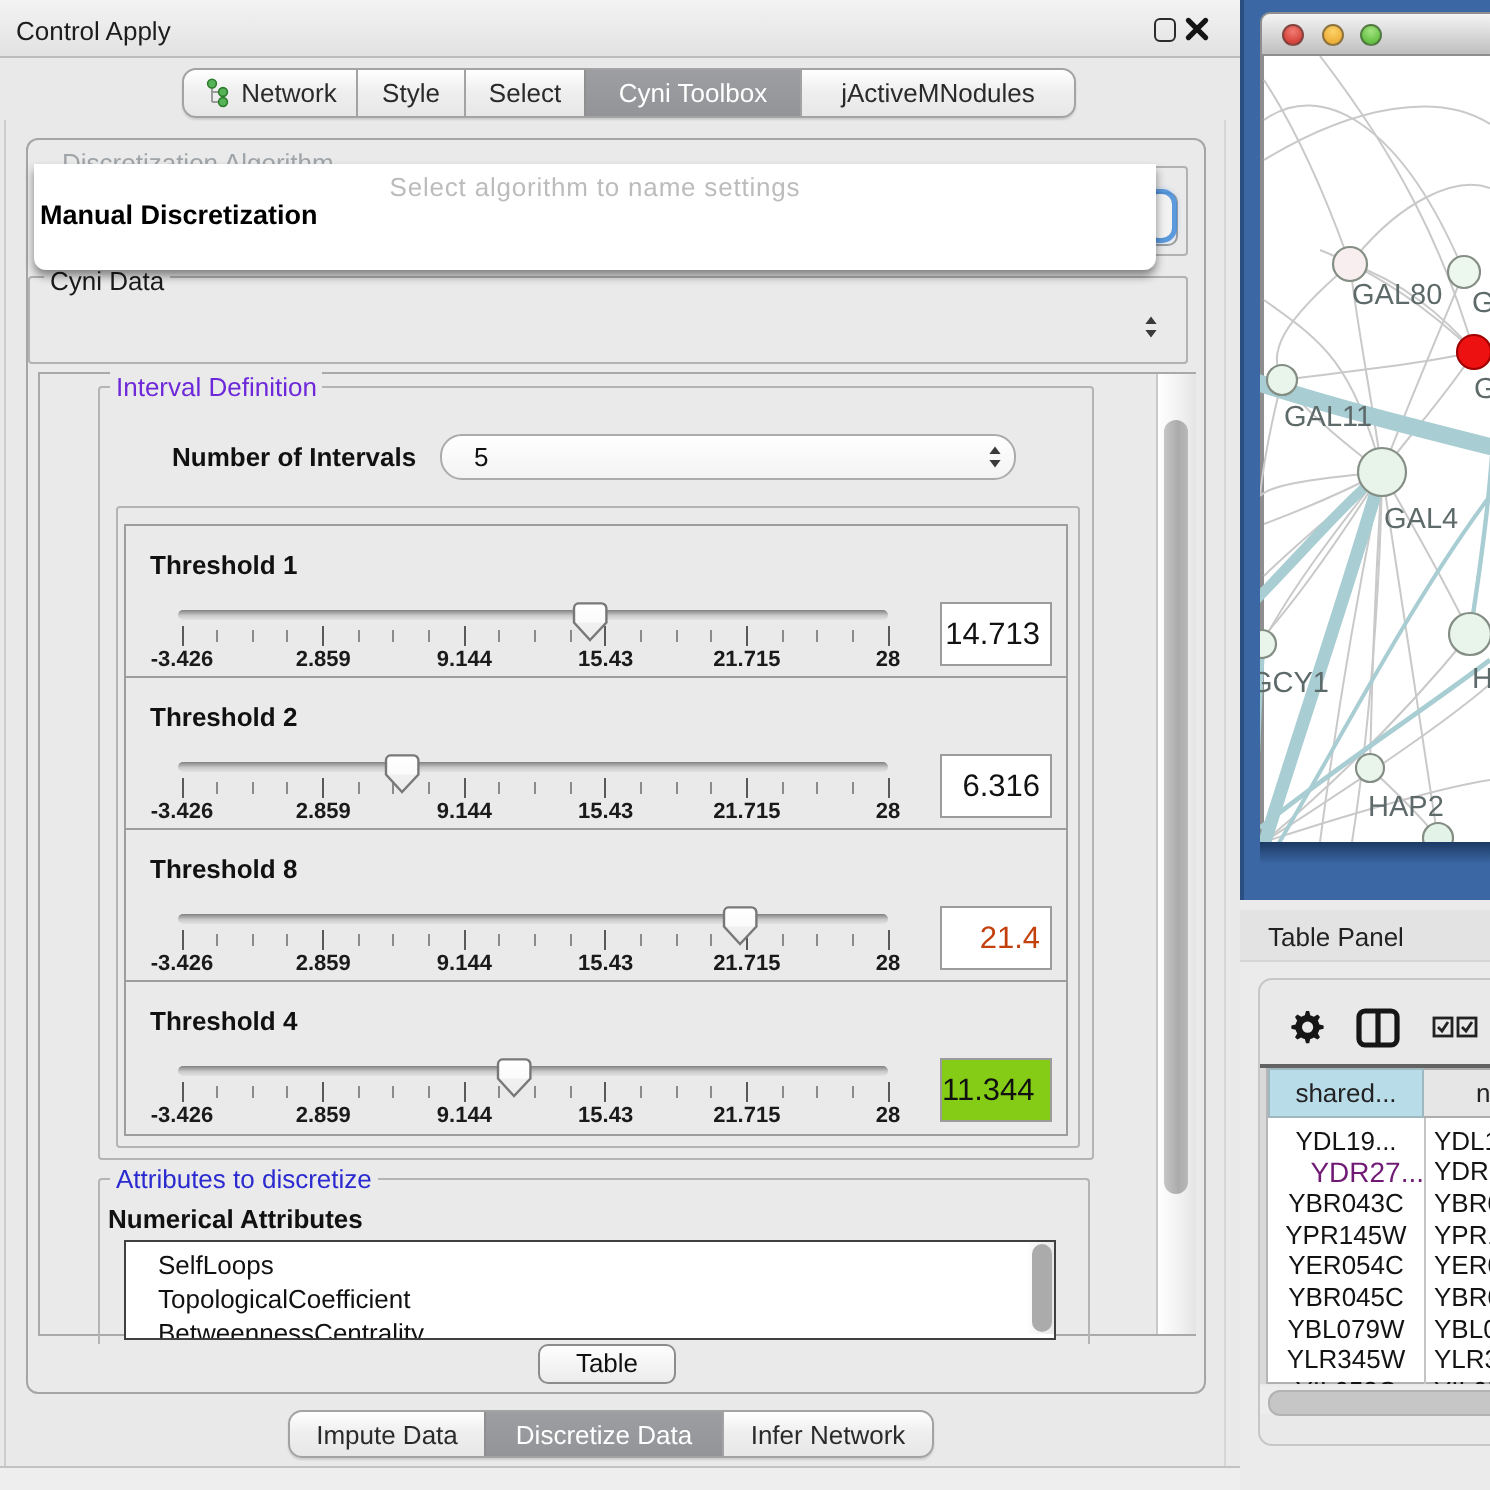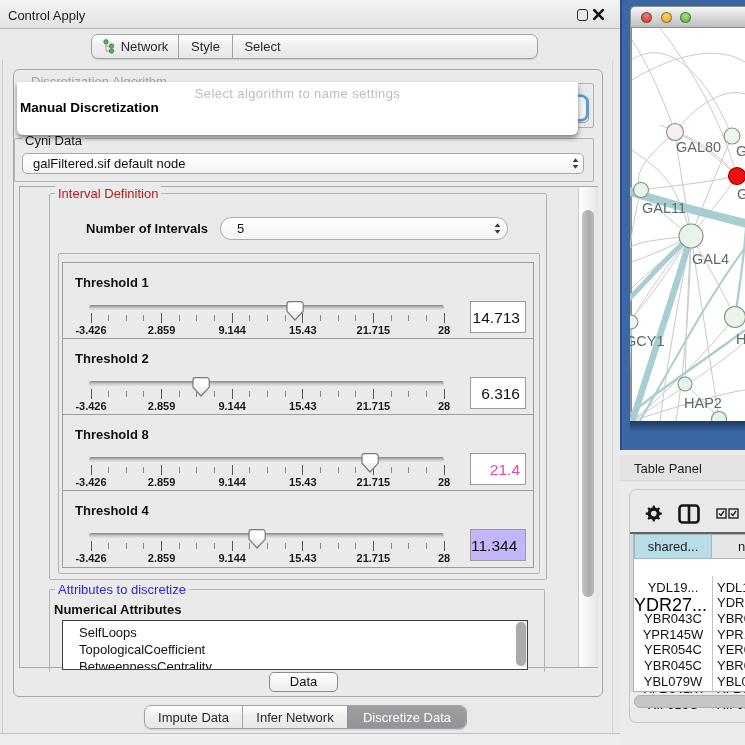--- a/index.html
+++ b/index.html
@@ -23,40 +23,41 @@
             <line x1="4" y1="3" x2="4" y2="12"></line>
             <line x1="4" y1="7" x2="9" y2="7"></line>
             <line x1="4" y1="12" x2="9" y2="12"></line>
           </g>
           <circle cx="4" cy="2.8" r="2.2" fill="#57b357" stroke="#2e7d2e" stroke-width="0.8"></circle>
           <circle cx="9.5" cy="7" r="2.2" fill="#57b357" stroke="#2e7d2e" stroke-width="0.8"></circle>
           <circle cx="9.5" cy="12" r="2.2" fill="#57b357" stroke="#2e7d2e" stroke-width="0.8"></circle>
         </svg>Network</div>
       <div style="width:54px;height:100%;border-left:1px solid #a3a3a3;box-sizing:border-box;display:flex;align-items:center;justify-content:center;font-size:13px;color:#2a2a2a;white-space:nowrap;">Style</div>
       <div style="width:60px;height:100%;border-left:1px solid #a3a3a3;box-sizing:border-box;display:flex;align-items:center;justify-content:center;font-size:13px;color:#2a2a2a;white-space:nowrap;">Select</div>
+      <div style="width:108px;height:100%;background:linear-gradient(#9c9ea1,#929497);border-left:1px solid #8f8f8f;box-sizing:border-box;display:flex;align-items:center;justify-content:center;font-size:13px;color:#fff;white-space:nowrap;">Cyni Toolbox</div>
+      <div style="width:137px;height:100%;border-left:1px solid #a3a3a3;box-sizing:border-box;display:flex;align-items:center;justify-content:center;font-size:13px;color:#2a2a2a;white-space:nowrap;">jActiveMNodules</div>
     </div>
 <div style="position:absolute;left:13px;top:69px;width:588px;height:626px;border:1px solid #a5a5a5;border-radius:6px;background:#eaeaea;"></div>
 <div style="position:absolute;left:2px;top:60px;width:1px;height:673px;background:#cccccc;"></div>
 <div style="position:absolute;left:612px;top:60px;width:1px;height:673px;background:#d6d6d6;"></div>
 <div style="position:absolute;left:20px;top:83px;width:572px;height:43px;border:1px solid #b2b2b2;border-radius:2px;"></div>
 <div style="position:absolute;left:28px;top:74px;background:#eaeaea;padding:0 3px;font-size:13px;color:#9fa4a8;">Discretization Algorithm</div>
 <div style="position:absolute;left:27px;top:96px;width:560px;height:25px;border:1px solid #9e9e9e;border-radius:5px;background:linear-gradient(#ffffff,#f2f2f2);"></div>
 <div style="position:absolute;left:574px;top:97px;width:12px;height:22px;border-radius:5px;background:#f2f2f2;box-shadow:0 0 0 2.5px rgba(72,142,217,0.85),0 0 3px 2px rgba(72,142,217,0.4);"></div>
 <div style="position:absolute;left:14px;top:138px;width:578px;height:42px;border:1px solid #b2b2b2;border-radius:2px;"></div>
 <div style="position:absolute;left:22px;top:132.5px;background:#eaeaea;padding:0 3px;font-size:13px;color:#1a1a1a;">Cyni Data</div>
-<div style="position:absolute;left:22px;top:153px;width:562px;height:21px;border:1px solid #a9a9a9;border-radius:5px;background:linear-gradient(#ffffff,#f4f4f4);box-sizing:border-box;font-size:13px;color:#111;line-height:19px;padding-left:10px;">galFiltered.sif default node</div>
 <svg style="position:absolute;left:572px;top:158px" width="7" height="11" viewBox="0 0 7 11">
       <path d="M3.5,0.2 L6.3,4 L0.7,4 z" fill="#3a3a3a"></path>
       <path d="M3.5,10.8 L6.3,7 L0.7,7 z" fill="#3a3a3a"></path>
     </svg>
 <div style="position:absolute;left:19px;top:186px;width:579px;height:482px;border:1px solid #a9a9a9;background:#eaeaea;box-sizing:border-box;"></div>
 <div style="position:absolute;left:578px;top:187px;width:19px;height:480px;background:linear-gradient(90deg,#ffffff,#eeeeee 70%,#e4e4e4);border-left:1px solid #c9c9c9;"></div>
 <div style="position:absolute;left:582px;top:210px;width:12px;height:387px;border-radius:6px;background:linear-gradient(90deg,#c6c6c6,#ababab 60%,#b8b8b8);"></div>
 <div style="position:absolute;left:49px;top:193px;width:496px;height:385px;border:1px solid #b4b4b4;border-radius:2px;"></div>
-<div style="position:absolute;left:55px;top:186px;background:#eaeaea;padding:0 3px;font-size:13px;color:#b91c1c;">Interval Definition</div>
+<div style="position:absolute;left:55px;top:186px;background:#eaeaea;padding:0 3px;font-size:13px;color:#6d28d9;">Interval Definition</div>
 <div style="position:absolute;left:86px;top:221px;font-size:13px;font-weight:bold;color:#111;">Number of Intervals</div>
 <div style="position:absolute;left:220px;top:217px;width:288px;height:23px;border:1px solid #ababab;border-radius:11px;background:linear-gradient(#ffffff,#f3f3f3);box-sizing:border-box;font-size:13px;color:#111;line-height:21px;padding-left:16px;">5</div>
 <svg style="position:absolute;left:494px;top:223px" width="7" height="11" viewBox="0 0 7 11">
       <path d="M3.5,0.2 L6.3,4 L0.7,4 z" fill="#3a3a3a"></path>
       <path d="M3.5,10.8 L6.3,7 L0.7,7 z" fill="#3a3a3a"></path>
     </svg>
 <div style="position:absolute;left:58px;top:253px;width:480px;height:319px;border:1px solid #b4b4b4;border-radius:2px;"></div>
 <div style="position:absolute;left:62px;top:262px;width:470px;height:76px;border:1px solid #9d9d9d;background:#eaeaea;"></div>
     <div style="position:absolute;left:75px;top:275px;font-weight:bold;font-size:13px;color:#111;">Threshold 1</div>
     <div style="position:absolute;left:89px;top:305px;width:355px;height:5px;border-radius:3px;background:linear-gradient(#818181,#c9c9c9 55%,#e3e3e3);"></div>
@@ -151,21 +152,21 @@
     <div style="position:absolute;left:202.2px;top:476px;width:60px;text-align:center;font-size:11px;font-weight:bold;color:#1a1a1a;">9.144</div>
     <div style="position:absolute;left:302.3px;top:465px;width:1px;height:9.5px;background:#5a5a5a;"></div>
     <div style="position:absolute;left:272.8px;top:476px;width:60px;text-align:center;font-size:11px;font-weight:bold;color:#1a1a1a;">15.43</div>
     <div style="position:absolute;left:372.9px;top:465px;width:1px;height:9.5px;background:#5a5a5a;"></div>
     <div style="position:absolute;left:343.4px;top:476px;width:60px;text-align:center;font-size:11px;font-weight:bold;color:#1a1a1a;">21.715</div>
     <div style="position:absolute;left:443.5px;top:465px;width:1px;height:9.5px;background:#5a5a5a;"></div>
     <div style="position:absolute;left:414.0px;top:476px;width:60px;text-align:center;font-size:11px;font-weight:bold;color:#1a1a1a;">28</div>
     <svg style="position:absolute;left:361.1px;top:453px" width="18" height="20" viewBox="0 0 18 20">
       <path d="M3.2,0.7 h11.6 a2.4,2.4 0 0 1 2.4,2.4 v7.2 L9,19 L1,10.3 v-7.2 a2.4,2.4 0 0 1 2.2,-2.4 z" fill="url(#thg)" stroke="#787878" stroke-width="1.2"></path>
     </svg>
-    <div style="position:absolute;left:470px;top:453px;width:56px;height:32px;border:1px solid #9b9b9b;background:#fff;font-size:15.5px;color:#ec4899;text-align:right;line-height:31px;padding-right:5px;box-sizing:border-box;">21.4</div>
+    <div style="position:absolute;left:470px;top:453px;width:56px;height:32px;border:1px solid #9b9b9b;background:#fff;font-size:15.5px;color:#c2410c;text-align:right;line-height:31px;padding-right:5px;box-sizing:border-box;">21.4</div>
 <div style="position:absolute;left:62px;top:490px;width:470px;height:76px;border:1px solid #9d9d9d;background:#eaeaea;"></div>
     <div style="position:absolute;left:75px;top:503px;font-weight:bold;font-size:13px;color:#111;">Threshold 4</div>
     <div style="position:absolute;left:89px;top:533px;width:355px;height:5px;border-radius:3px;background:linear-gradient(#818181,#c9c9c9 55%,#e3e3e3);"></div>
     <div style="position:absolute;left:108.2px;top:542.5px;width:1px;height:6px;background:#8a8a8a;"></div>
     <div style="position:absolute;left:125.8px;top:542.5px;width:1px;height:6px;background:#8a8a8a;"></div>
     <div style="position:absolute;left:143.4px;top:542.5px;width:1px;height:6px;background:#8a8a8a;"></div>
     <div style="position:absolute;left:178.8px;top:542.5px;width:1px;height:6px;background:#8a8a8a;"></div>
     <div style="position:absolute;left:196.4px;top:542.5px;width:1px;height:6px;background:#8a8a8a;"></div>
     <div style="position:absolute;left:214.0px;top:542.5px;width:1px;height:6px;background:#8a8a8a;"></div>
     <div style="position:absolute;left:249.3px;top:542.5px;width:1px;height:6px;background:#8a8a8a;"></div>
@@ -185,34 +186,34 @@
     <div style="position:absolute;left:202.2px;top:552px;width:60px;text-align:center;font-size:11px;font-weight:bold;color:#1a1a1a;">9.144</div>
     <div style="position:absolute;left:302.3px;top:541px;width:1px;height:9.5px;background:#5a5a5a;"></div>
     <div style="position:absolute;left:272.8px;top:552px;width:60px;text-align:center;font-size:11px;font-weight:bold;color:#1a1a1a;">15.43</div>
     <div style="position:absolute;left:372.9px;top:541px;width:1px;height:9.5px;background:#5a5a5a;"></div>
     <div style="position:absolute;left:343.4px;top:552px;width:60px;text-align:center;font-size:11px;font-weight:bold;color:#1a1a1a;">21.715</div>
     <div style="position:absolute;left:443.5px;top:541px;width:1px;height:9.5px;background:#5a5a5a;"></div>
     <div style="position:absolute;left:414.0px;top:552px;width:60px;text-align:center;font-size:11px;font-weight:bold;color:#1a1a1a;">28</div>
     <svg style="position:absolute;left:248.1px;top:529px" width="18" height="20" viewBox="0 0 18 20">
       <path d="M3.2,0.7 h11.6 a2.4,2.4 0 0 1 2.4,2.4 v7.2 L9,19 L1,10.3 v-7.2 a2.4,2.4 0 0 1 2.2,-2.4 z" fill="url(#thg)" stroke="#787878" stroke-width="1.2"></path>
     </svg>
-    <div style="position:absolute;left:470px;top:529px;width:56px;height:32px;border:1px solid #9b9b9b;background:#c4b5fd;font-size:15.5px;color:#111;text-align:right;line-height:31px;padding-right:15px;box-sizing:border-box;">11.344</div>
+    <div style="position:absolute;left:470px;top:529px;width:56px;height:32px;border:1px solid #9b9b9b;background:#84cc16;font-size:15.5px;color:#111;text-align:right;line-height:31px;padding-right:15px;box-sizing:border-box;">11.344</div>
 <div style="position:absolute;left:49px;top:589px;width:494px;height:82px;border:1px solid #b4b4b4;border-top-left-radius:2px;border-top-right-radius:2px;border-bottom:none;"></div>
 <div style="position:absolute;left:55px;top:582px;background:#eaeaea;padding:0 3px;font-size:13px;color:#2a2ad0;">Attributes to discretize</div>
 <div style="position:absolute;left:54px;top:602px;font-size:13px;font-weight:bold;color:#111;">Numerical Attributes</div>
 <div style="position:absolute;left:62px;top:620px;width:466px;height:50px;border:1px solid #404040;background:#fff;box-sizing:border-box;overflow:hidden;">
       <div style="position:absolute;left:16px;top:3px;font-size:13px;color:#111;line-height:17px;">SelfLoops<br>TopologicalCoefficient<br>BetweennessCentrality</div>
     </div>
 <div style="position:absolute;left:514px;top:621px;width:13px;height:46px;background:linear-gradient(90deg,#fdfdfd,#e9e9e9);"></div>
 <div style="position:absolute;left:515.5px;top:622px;width:10px;height:44px;border-radius:5px;background:#ababab;"></div>
-<div style="position:absolute;left:269px;top:672px;width:67px;height:18px;border:1px solid #8c8c8c;border-radius:5px;background:linear-gradient(#fefefe,#ececec);font-size:13px;color:#111;text-align:center;line-height:17px;">Data</div>
+<div style="position:absolute;left:269px;top:672px;width:67px;height:18px;border:1px solid #8c8c8c;border-radius:5px;background:linear-gradient(#fefefe,#ececec);font-size:13px;color:#111;text-align:center;line-height:17px;">Table</div>
 <div style="position:absolute;left:144px;top:705px;width:321px;height:22px;border:1px solid #a3a3a3;border-radius:7px;background:linear-gradient(#ffffff,#efefef 45%,#e7e7e7);box-shadow:0 1px 1px rgba(0,0,0,0.12);overflow:hidden;display:flex;">
       <div style="width:97px;height:100%;box-sizing:border-box;display:flex;align-items:center;justify-content:center;font-size:13px;color:#2a2a2a;white-space:nowrap;">Impute Data</div>
+      <div style="width:119px;height:100%;background:linear-gradient(#9c9ea1,#929497);border-left:1px solid #8f8f8f;box-sizing:border-box;display:flex;align-items:center;justify-content:center;font-size:13px;color:#fff;white-space:nowrap;">Discretize Data</div>
       <div style="width:105px;height:100%;border-left:1px solid #a3a3a3;box-sizing:border-box;display:flex;align-items:center;justify-content:center;font-size:13px;color:#2a2a2a;white-space:nowrap;">Infer Network</div>
-      <div style="width:119px;height:100%;background:linear-gradient(#9c9ea1,#929497);border-left:1px solid #8f8f8f;box-sizing:border-box;display:flex;align-items:center;justify-content:center;font-size:13px;color:#fff;white-space:nowrap;">Discretize Data</div>
     </div>
 <div style="position:absolute;left:0;top:733px;width:620px;height:1px;background:#c2c2c2;"></div>
 <div style="position:absolute;left:0;top:734px;width:620px;height:11px;background:#eeeeee;"></div>
 <div style="position:absolute;left:17px;top:82px;width:561px;height:53px;background:#ffffff;border-radius:0 0 6px 6px;box-shadow:0 3px 5px rgba(0,0,0,0.45);"></div>
 <div style="position:absolute;left:17px;top:86px;width:561px;text-align:center;font-size:13px;letter-spacing:0.4px;color:#bcbcbc;">Select algorithm to name settings</div>
 <div style="position:absolute;left:20px;top:100px;font-size:13.5px;font-weight:bold;color:#000;">Manual Discretization</div>
 <div style="position:absolute;left:620px;top:0;width:125px;height:450px;background:#3b67a5;"></div>
 <div style="position:absolute;left:620px;top:0;width:2px;height:450px;background:#2c4f82;"></div>
 <div style="position:absolute;left:630px;top:6px;width:115px;height:22px;border-radius:5px 0 0 0;background:linear-gradient(#f4f4f4,#bfbfbf);border:1px solid #8e8e8e;border-right:none;box-sizing:border-box;"></div>
 <div style="position:absolute;left:640.5px;top:11.5px;width:11px;height:11px;border-radius:50%;background:radial-gradient(circle at 50% 30%, #f17c74, #d6453c 70%);border:0.8px solid rgba(60,60,60,0.55);box-sizing:border-box;"></div>
@@ -292,24 +293,24 @@
     </svg>
 <svg style="position:absolute;left:728px;top:508px" width="11" height="11" viewBox="0 0 11 11">
       <rect x="1" y="1" width="9" height="9" fill="none" stroke="#222" stroke-width="1.4"></rect>
       <path d="M3,5.5 L5,7.5 L8,3" fill="none" stroke="#222" stroke-width="1.4"></path>
     </svg>
 <div style="position:absolute;left:630px;top:534px;width:115px;height:158px;background:#fff;border:1px solid #b0b0b0;border-right:none;box-sizing:border-box;overflow:hidden;"></div>
 <div style="position:absolute;left:630px;top:532px;width:115px;height:2.5px;background:#636363;"></div>
 <div style="position:absolute;left:630px;top:534px;width:4px;height:158px;background:#d9d9d9;border-right:1px solid #b6b6b6;box-sizing:border-box;"></div>
 <div style="position:absolute;left:634px;top:534px;width:78px;height:25px;background:#b9dce9;border:1px solid #9fb7bf;box-sizing:border-box;font-size:13px;color:#222;text-align:center;line-height:24px;">shared...</div>
 <div style="position:absolute;left:712px;top:534px;width:33px;height:25px;background:#e6e6e6;border-top:1px solid #adadad;border-bottom:1px solid #adadad;box-sizing:border-box;font-size:13px;color:#222;line-height:24px;padding-left:26px;overflow:hidden;">name</div>
-<div style="position:absolute;left:630px;top:551px;width:115px;height:158px;overflow:hidden;">
+<div style="position:absolute;left:630px;top:534px;width:115px;height:158px;overflow:hidden;">
       <div style="position:absolute;left:4px;top:28.5px;width:78px;text-align:center;font-size:13px;color:#131313;">YDL19...</div>
       <div style="position:absolute;left:87px;top:28.5px;width:60px;font-size:13px;color:#131313;">YDL194W</div>
-      <div style="position:absolute;left:4px;top:44.2px;width:78px;text-align:left;font-size:18px;color:#000000;">YDR27...</div>
+      <div style="position:absolute;left:4px;top:44.2px;width:78px;text-align:right;font-size:14px;color:#701a75;">YDR27...</div>
       <div style="position:absolute;left:87px;top:44.2px;width:60px;font-size:13px;color:#131313;">YDR277C</div>
       <div style="position:absolute;left:4px;top:59.9px;width:78px;text-align:center;font-size:13px;color:#131313;">YBR043C</div>
       <div style="position:absolute;left:87px;top:59.9px;width:60px;font-size:13px;color:#131313;">YBR043C</div>
       <div style="position:absolute;left:4px;top:75.6px;width:78px;text-align:center;font-size:13px;color:#131313;">YPR145W</div>
       <div style="position:absolute;left:87px;top:75.6px;width:60px;font-size:13px;color:#131313;">YPR145W</div>
       <div style="position:absolute;left:4px;top:91.3px;width:78px;text-align:center;font-size:13px;color:#131313;">YER054C</div>
       <div style="position:absolute;left:87px;top:91.3px;width:60px;font-size:13px;color:#131313;">YER054C</div>
       <div style="position:absolute;left:4px;top:107.0px;width:78px;text-align:center;font-size:13px;color:#131313;">YBR045C</div>
       <div style="position:absolute;left:87px;top:107.0px;width:60px;font-size:13px;color:#131313;">YBR045C</div>
       <div style="position:absolute;left:4px;top:122.7px;width:78px;text-align:center;font-size:13px;color:#131313;">YBL079W</div>

